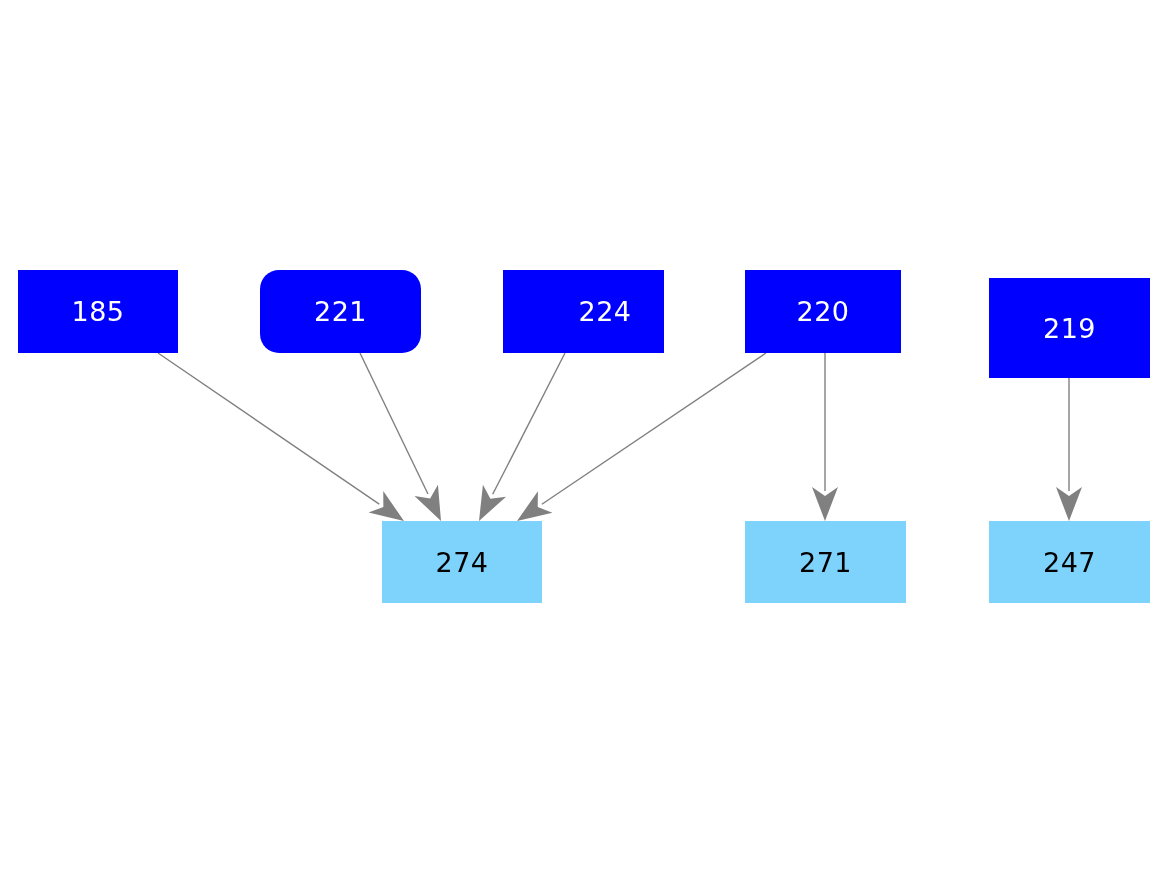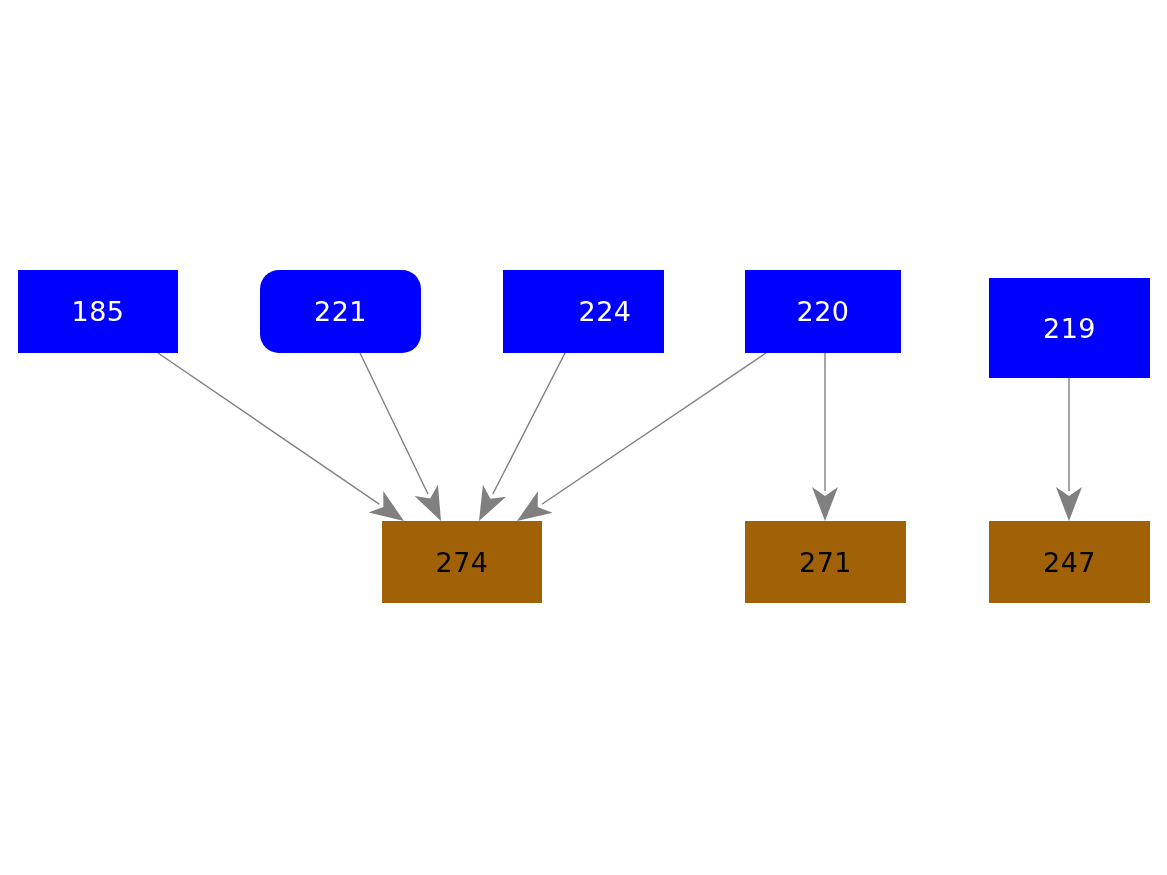--- a/index.html
+++ b/index.html
@@ -35,21 +35,21 @@
     font-size: 27px;
     line-height: 1;
     letter-spacing: 0.5px;
     user-select: none;
   }
   .node-source {
     background: #0000ff;
     color: #ffffff;
   }
   .node-target {
-    background: #a16207;
+    background: #7dd3fc;
     color: #000000;
   }
   .node-label {
     pointer-events: none;
   }
 </style>
 </head>
 <body>
 
 <div id="graph-canvas">

